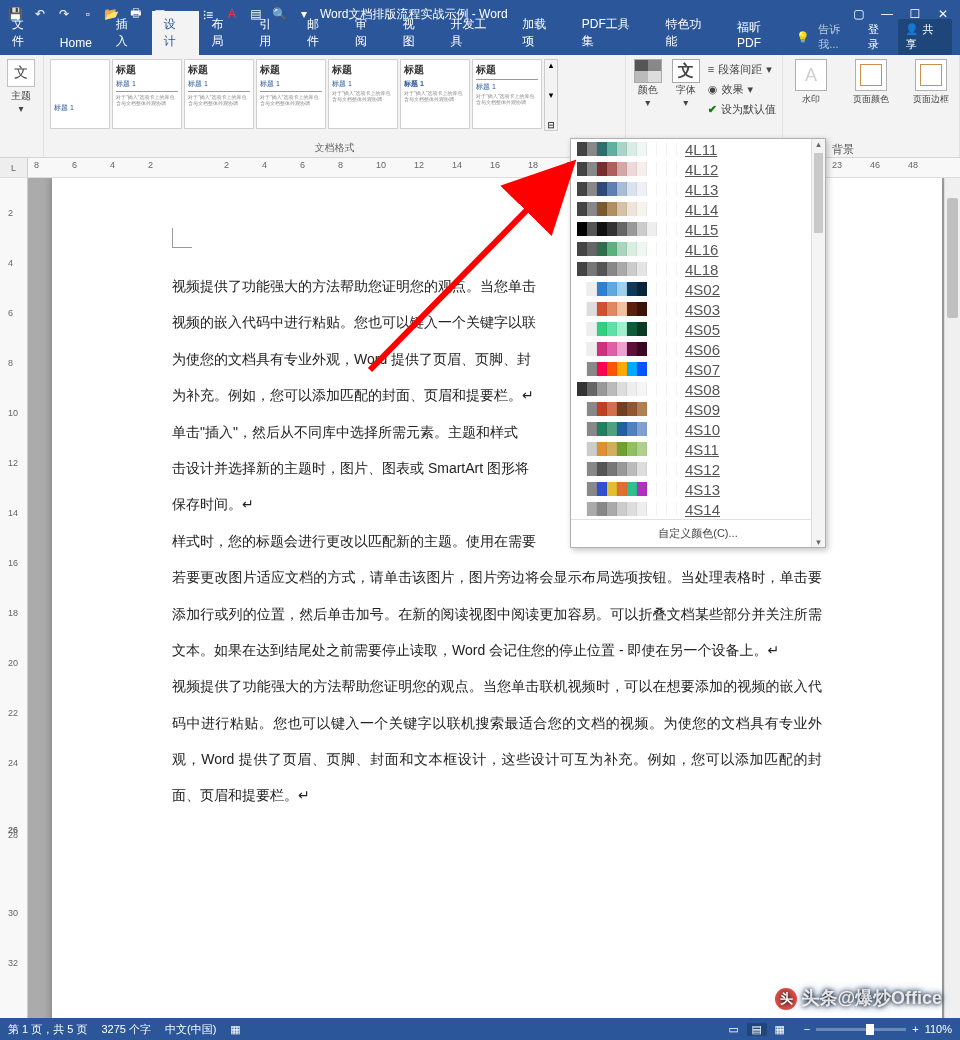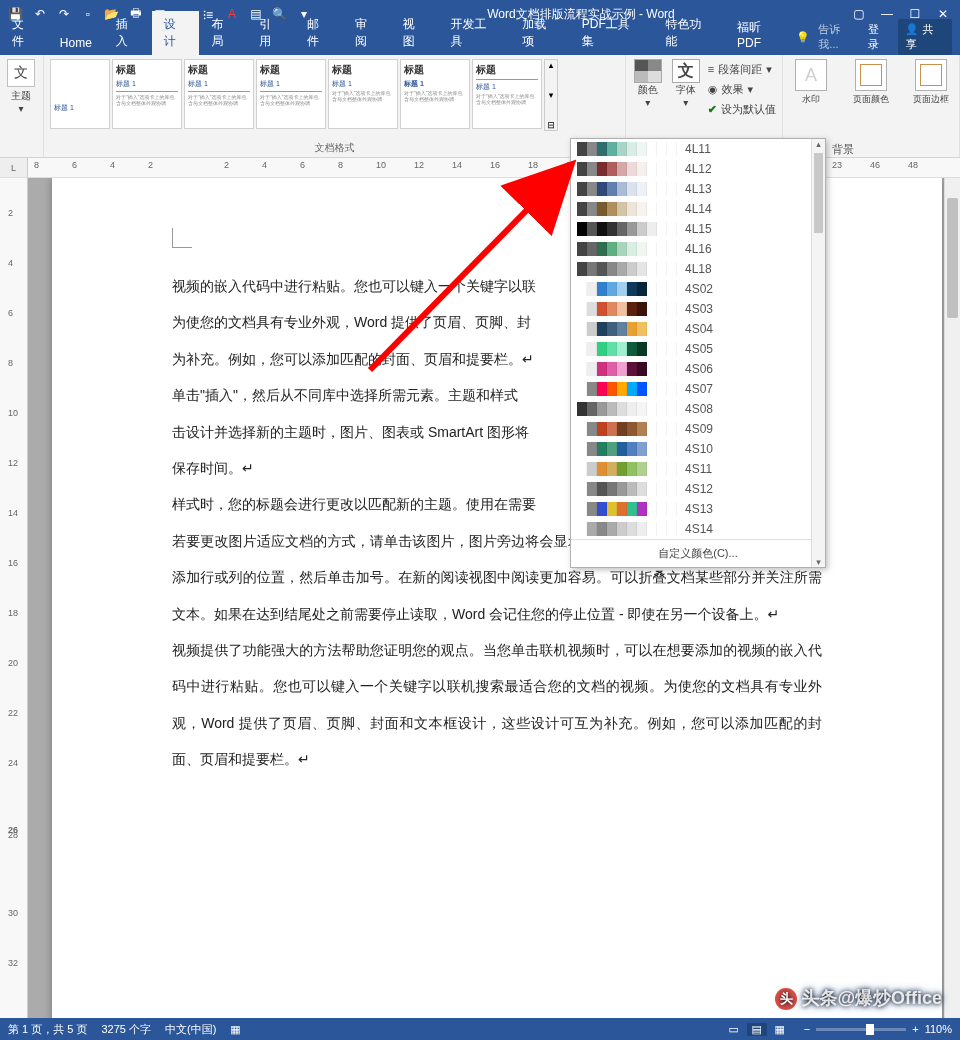--- a/index.html
+++ b/index.html
@@ -2,21 +2,21 @@
 <html><head>
 <meta charset="utf-8">
 <style>
 * { margin: 0; padding: 0; box-sizing: border-box; font-family: "Microsoft YaHei", "Segoe UI", sans-serif; }
 body { width: 960px; height: 1040px; background: #fff; overflow: hidden; position: relative; }
 
 
 .titlebar { height: 28px; background: #2b579a; display: flex; align-items: center; color: #fff; font-size: 12px; }
 .titlebar .qat { display: flex; align-items: center; gap: 4px; padding: 0 6px; }
 .titlebar .qat .qbtn { width: 20px; height: 20px; display: flex; align-items: center; justify-content: center; color: #fff; font-size: 12px; cursor: pointer; }
-.titlebar .title { flex: 1; text-align: center; }
+.titlebar .title { flex: 1; text-align: left; }
 .titlebar .winbtns { display: flex; gap: 14px; padding: 0 10px; }
 .titlebar .winbtns span { width: 14px; height: 14px; display: flex; align-items: center; justify-content: center; cursor: pointer; }
 
 
 .tabs { height: 27px; background: #2b579a; display: flex; align-items: flex-end; color: #fff; font-size: 12px; }
 .tabs .tab { padding: 5px 12px; cursor: pointer; }
 .tabs .tab.active { background: #f3f3f3; color: #2b579a; }
 .tabs .spacer { flex: 1; }
 .tabs .right { display: flex; align-items: center; gap: 8px; padding-right: 8px; font-size: 11px; }
 .tabs .right .tell { color: #b9c9e1; }
@@ -71,21 +71,21 @@
 
 .vscroll { width: 16px; background: #f0f0f0; border-left: 1px solid #ddd; position: relative; }
 .vscroll .thumb { position: absolute; left: 2px; right: 2px; top: 20px; height: 120px; background: #c0c0c0; border-radius: 2px; }
 
 
 .color-dropdown { position: absolute; top: 138px; left: 570px; width: 256px; background: #fff; border: 1px solid #b0b0b0; box-shadow: 2px 2px 6px rgba(0,0,0,0.25); z-index: 100; }
 .color-dropdown .scroll { max-height: 440px; overflow: hidden; position: relative; }
 .color-row { display: flex; align-items: center; height: 20px; padding: 0 6px; gap: 8px; cursor: pointer; }
 .color-swatches { display: flex; }
 .color-swatches span { width: 10px; height: 14px; border-right: 1px solid rgba(0,0,0,0.05); }
-.color-row .name { font-size: 12px; color: #555; }
+.color-row .name { font-size: 15px; color: #555; text-decoration: underline; }
 .color-dropdown .custom { padding: 6px 0; text-align: center; font-size: 11px; color: #444; border-top: 1px solid #e0e0e0; cursor: pointer; }
 .color-dropdown .dd-scroll { position: absolute; right: 0; top: 0; bottom: 0; width: 14px; background: #f4f4f4; border-left: 1px solid #ddd; }
 .color-dropdown .dd-scroll .th { position: absolute; left: 2px; right: 2px; top: 14px; height: 80px; background: #c8c8c8; }
 .color-dropdown .dd-scroll .ar { position: absolute; left: 0; right: 0; text-align: center; font-size: 9px; color: #666; }
 
 .behind-label { position: absolute; top: 142px; left: 832px; font-size: 11px; color: #555; z-index: 50; }
 
 
 .arrow { position: absolute; z-index: 200; pointer-events: none; }
 
@@ -300,20 +300,21 @@
       <span class="vt" style="top: 530px;">22</span>
       <span class="vt" style="top: 580px;">24</span>
       <span class="vt" style="top: 647px; font-weight: bold;">26</span>
       <span class="vt" style="top: 652px;">28</span>
       <span class="vt" style="top: 730px;">30</span>
       <span class="vt" style="top: 780px;">32</span>
     </div>
   <div class="page-scroll">
     <div class="page">
       <div class="corner"></div>
+      <p>视频提供了功能强大的方法帮助您证明您的观点。当您单击</p>
       <p>视频的嵌入代码中进行粘贴。您也可以键入一个关键字以联</p>
       <p>为使您的文档具有专业外观，Word 提供了页眉、页脚、封</p>
       <p>为补充。例如，您可以添加匹配的封面、页眉和提要栏。↵</p>
       <p>单击"插入"，然后从不同库中选择所需元素。主题和样式</p>
       <p>击设计并选择新的主题时，图片、图表或 SmartArt 图形将</p>
       <p>保存时间。↵</p>
       <p>样式时，您的标题会进行更改以匹配新的主题。使用在需要</p>
       <p>若要更改图片适应文档的方式，请单击该图片，图片旁边将会显示布局选项按钮。当处理表格时，单击要添加行或列的位置，然后单击加号。在新的阅读视图中阅读更加容易。可以折叠文档某些部分并关注所需文本。如果在达到结尾处之前需要停止读取，Word 会记住您的停止位置 - 即使在另一个设备上。↵</p>
       <p>视频提供了功能强大的方法帮助您证明您的观点。当您单击联机视频时，可以在想要添加的视频的嵌入代码中进行粘贴。您也可以键入一个关键字以联机搜索最适合您的文档的视频。为使您的文档具有专业外观，Word 提供了页眉、页脚、封面和文本框设计，这些设计可互为补充。例如，您可以添加匹配的封面、页眉和提要栏。↵</p>
     </div>
@@ -452,35 +453,20 @@
           <span style="background: rgb(208, 80, 48);"></span>
           <span style="background: rgb(224, 136, 96);"></span>
           <span style="background: rgb(240, 192, 160);"></span>
           <span style="background: rgb(92, 32, 16);"></span>
           <span style="background: rgb(58, 20, 8);"></span>
           <span style="background: rgb(255, 255, 255);"></span>
           <span style="background: rgb(255, 255, 255);"></span>
           <span style="background: rgb(255, 255, 255);"></span>
         </div>
         <span class="name">4S03</span>
-      </div>
-      <div class="color-row">
-        <div class="color-swatches">
-          <span style="background: rgb(255, 255, 255);"></span>
-          <span style="background: rgb(204, 204, 204);"></span>
-          <span style="background: rgb(32, 64, 96);"></span>
-          <span style="background: rgb(64, 96, 128);"></span>
-          <span style="background: rgb(96, 128, 160);"></span>
-          <span style="background: rgb(232, 160, 48);"></span>
-          <span style="background: rgb(240, 192, 96);"></span>
-          <span style="background: rgb(255, 255, 255);"></span>
-          <span style="background: rgb(255, 255, 255);"></span>
-          <span style="background: rgb(255, 255, 255);"></span>
-        </div>
-        <span class="name">4S04</span>
       </div>
       <div class="color-row">
         <div class="color-swatches">
           <span style="background: rgb(255, 255, 255);"></span>
           <span style="background: rgb(238, 238, 238);"></span>
           <span style="background: rgb(48, 208, 128);"></span>
           <span style="background: rgb(96, 224, 168);"></span>
           <span style="background: rgb(160, 240, 208);"></span>
           <span style="background: rgb(16, 92, 58);"></span>
           <span style="background: rgb(8, 58, 37);"></span>

